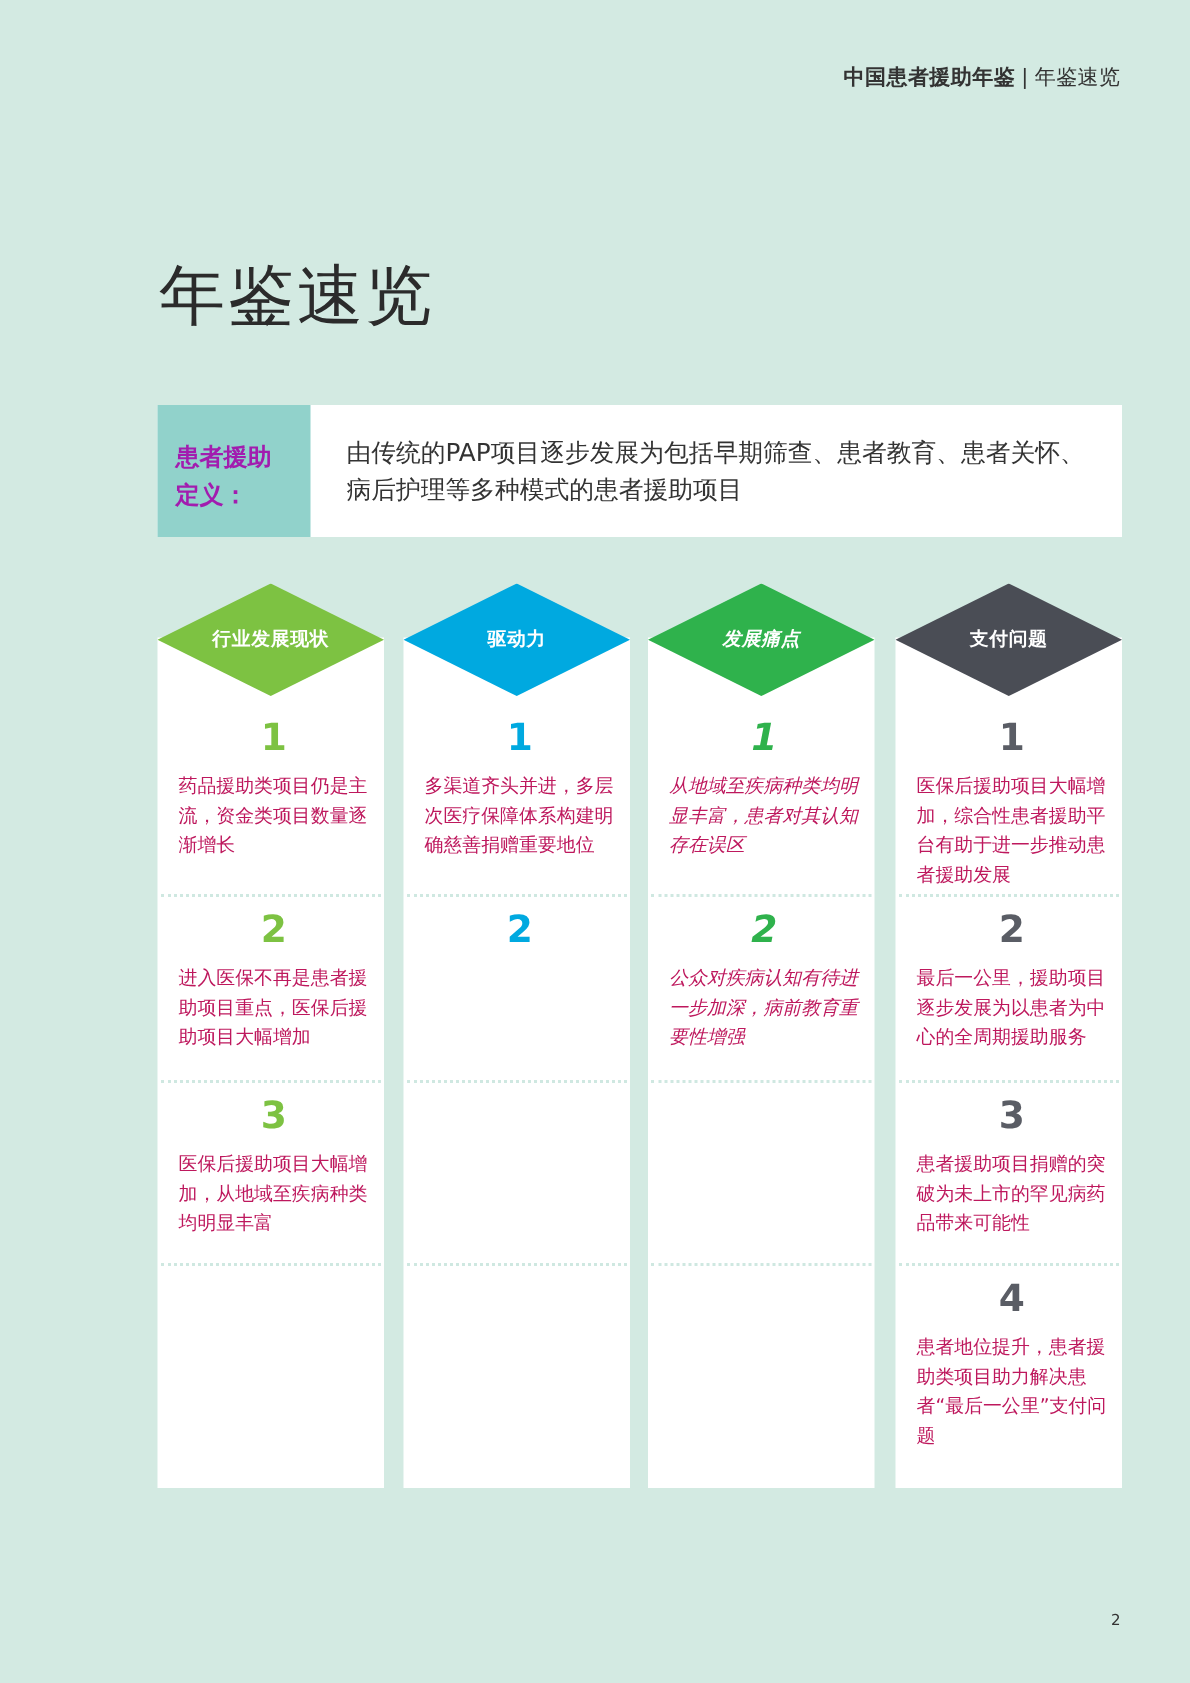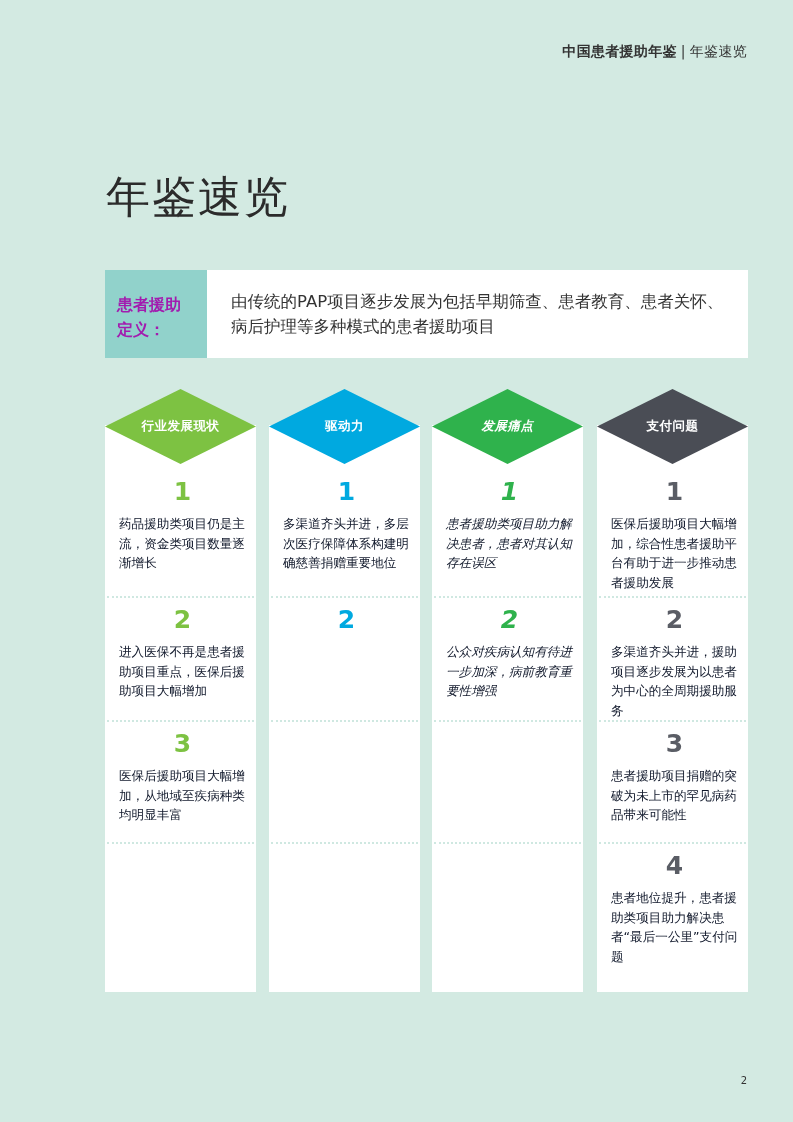--- a/index.html
+++ b/index.html
@@ -52,21 +52,21 @@
       position: absolute; left: 0; width: 151px; padding: 0 10px 0 14px;
     }
     .slot.dotted::before {
       content: ""; position: absolute; left: 2px; right: 2px; top: 0;
       border-top: 2px dotted #cfe8e1;
     }
     .slot .num {
       text-align: center; font-weight: bold; font-size: 25px; line-height: 28px;
     }
     .slot .desc {
-      font-size: 12.6px; line-height: 19.5px; color: #0f172a; margin-top: 8px;
+      font-size: 12.6px; line-height: 19.5px; color: #be185d; margin-top: 8px;
     }
     .page-number {
       position: absolute; right: 46px; top: 1075px; font-size: 10px; color: #333;
     }
   </style>
 </head>
 <body>
 
 <div class="running-header">
   <span class="bold">中国患者援助年鉴</span><span class="sep">|</span><span>年鉴速览</span>
@@ -127,21 +127,21 @@
 <div class="col" style="left:432px;font-style:italic;">
   <div class="card"></div>
   <div class="diamond">
     <svg width="151" height="75">
         <polygon points="75.5,0 151,37.5 75.5,75 0,37.5" fill="#2fb24c"></polygon>
       </svg>
     <div class="dlabel">发展痛点</div>
   </div>
   <div class="slot" style="top:89px;">
     <div class="num" style="color:#2fb24c;">1</div>
-    <div class="desc">患者援助类项目助力解决患者，患者对其认知存在误区</div>
+    <div class="desc">从地域至疾病种类均明显丰富，患者对其认知存在误区</div>
   </div>
   <div class="slot dotted" style="top:207px; padding-top:10px;">
     <div class="num" style="color:#2fb24c;">2</div>
     <div class="desc">公众对疾病认知有待进一步加深，病前教育重要性增强</div>
   </div>
   <div class="slot dotted" style="top:331px;"></div>
   <div class="slot dotted" style="top:453px;"></div>
 </div>
 
 <div class="col" style="left:597px;">
@@ -151,21 +151,21 @@
         <polygon points="75.5,0 151,37.5 75.5,75 0,37.5" fill="#4a4d55"></polygon>
       </svg>
     <div class="dlabel">支付问题</div>
   </div>
   <div class="slot" style="top:89px;">
     <div class="num" style="color:#5a5d65;">1</div>
     <div class="desc">医保后援助项目大幅增加，综合性患者援助平台有助于进一步推动患者援助发展</div>
   </div>
   <div class="slot dotted" style="top:207px; padding-top:10px;">
     <div class="num" style="color:#5a5d65;">2</div>
-    <div class="desc">多渠道齐头并进，援助项目逐步发展为以患者为中心的全周期援助服务</div>
+    <div class="desc">最后一公里，援助项目逐步发展为以患者为中心的全周期援助服务</div>
   </div>
   <div class="slot dotted" style="top:331px; padding-top:10px;">
     <div class="num" style="color:#5a5d65;">3</div>
     <div class="desc">患者援助项目捐赠的突破为未上市的罕见病药品带来可能性</div>
   </div>
   <div class="slot dotted" style="top:453px; padding-top:10px;">
     <div class="num" style="color:#5a5d65;">4</div>
     <div class="desc">患者地位提升，患者援助类项目助力解决患者“最后一公里”支付问题</div>
   </div>
 </div>

